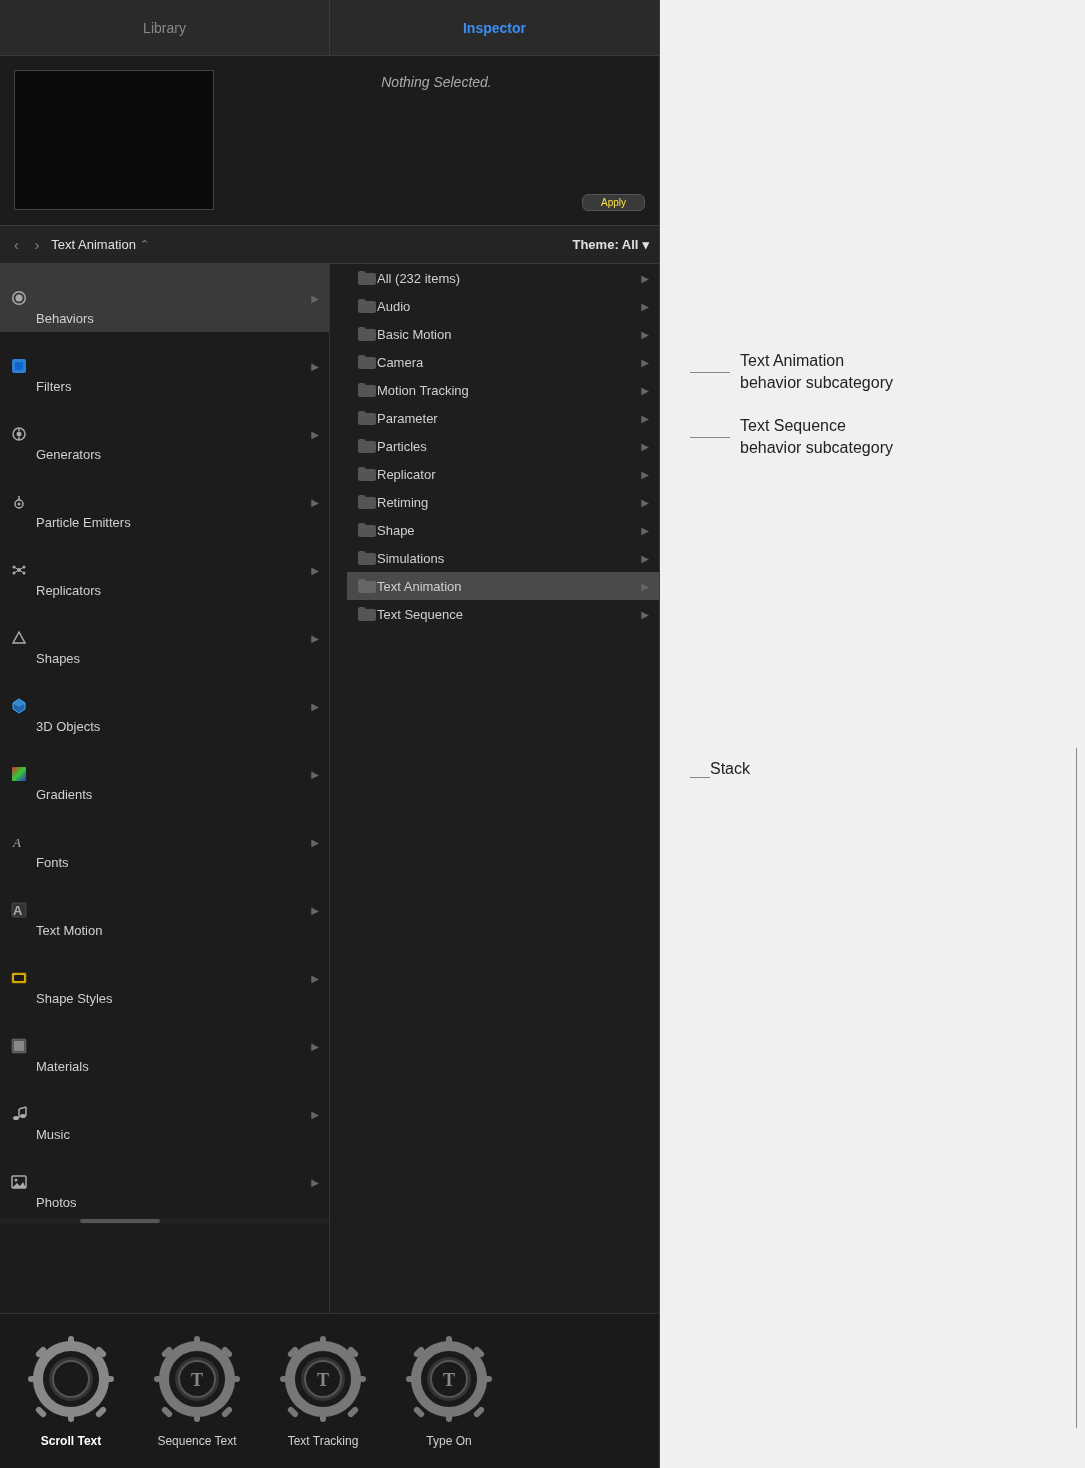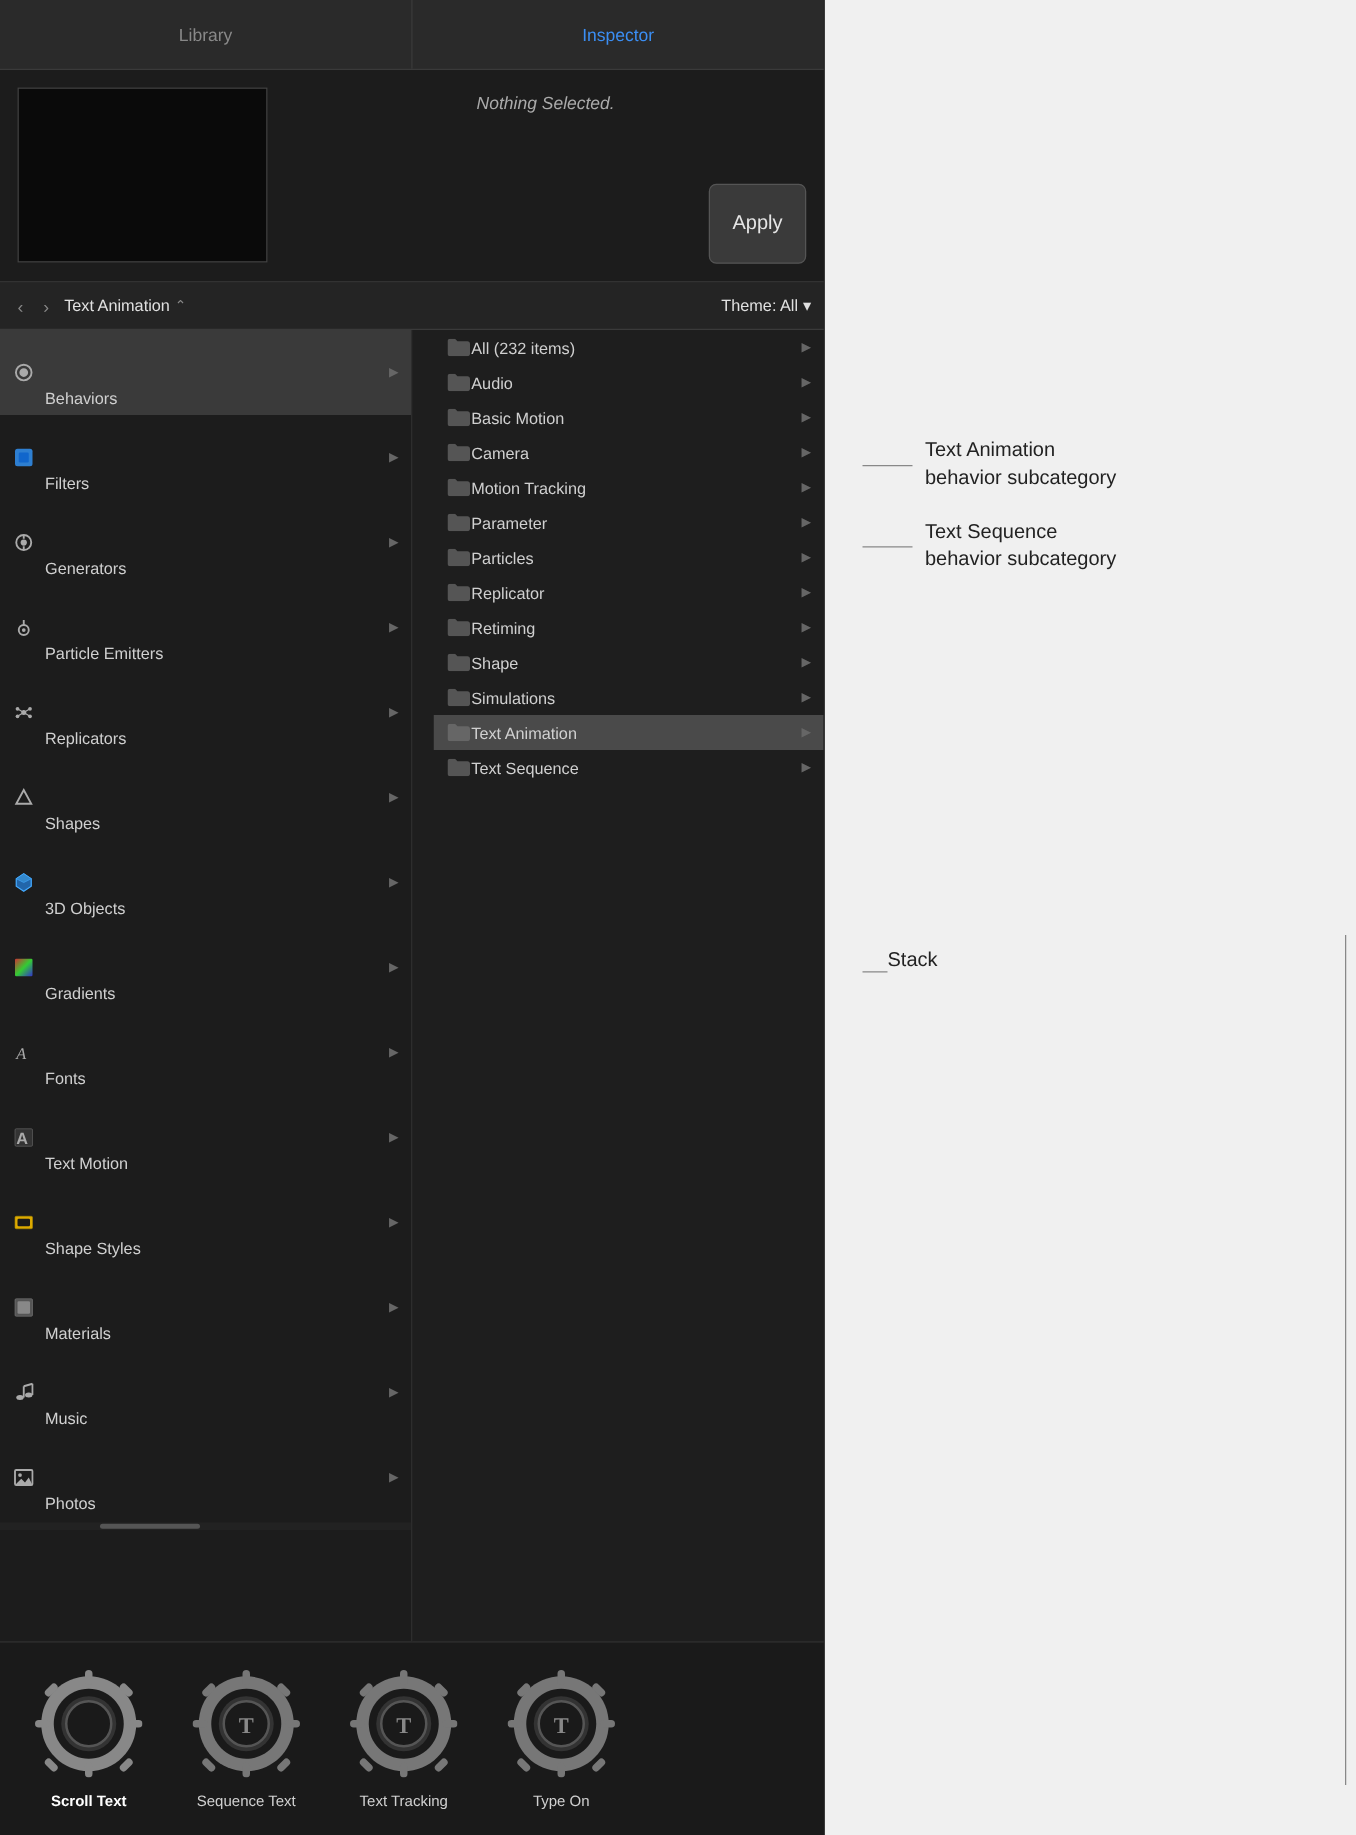--- a/index.html
+++ b/index.html
@@ -42,21 +42,21 @@
       align-items: center;
       justify-content: center;
       font-size: 14px;
       font-weight: 500;
       cursor: pointer;
       color: #888;
     }
 
     .tab.active {
       color: #3b8ef3;
-      font-weight: 400;
+      font-weight: 700;
     }
 
     .tab:first-child {
       border-right: 1px solid #3a3a3a;
     }
 
     
     .preview-area {
       display: flex;
       padding: 14px;
@@ -85,25 +85,25 @@
       font-size: 14px;
       font-style: italic;
       color: #aaa;
       margin-top: 4px;
       text-align: center;
     }
 
     .apply-btn {
       align-self: flex-end;
       background: #3a3a3a;
-      color: #e5e5e5;
+      color: #fde047;
       border: 1px solid #555;
       border-radius: 6px;
-      padding: 22px 18px;
-      font-size: 16px;
+      padding: 2px 18px;
+      font-size: 10px;
       cursor: pointer;
     }
 
     
     .nav-bar {
       display: flex;
       align-items: center;
       padding: 6px 10px;
       background: #242424;
       border-bottom: 1px solid #3a3a3a;
@@ -133,20 +133,21 @@
     }
 
     .nav-theme {
       margin-left: auto;
       font-size: 13px;
       color: #e0e0e0;
       display: flex;
       align-items: center;
       gap: 4px;
       cursor: pointer;
+      font-weight: bold;
     }
 
     
     .categories {
       width: 330px;
       background: #1c1c1c;
       border-right: 1px solid #333;
       overflow-y: auto;
     }
 

